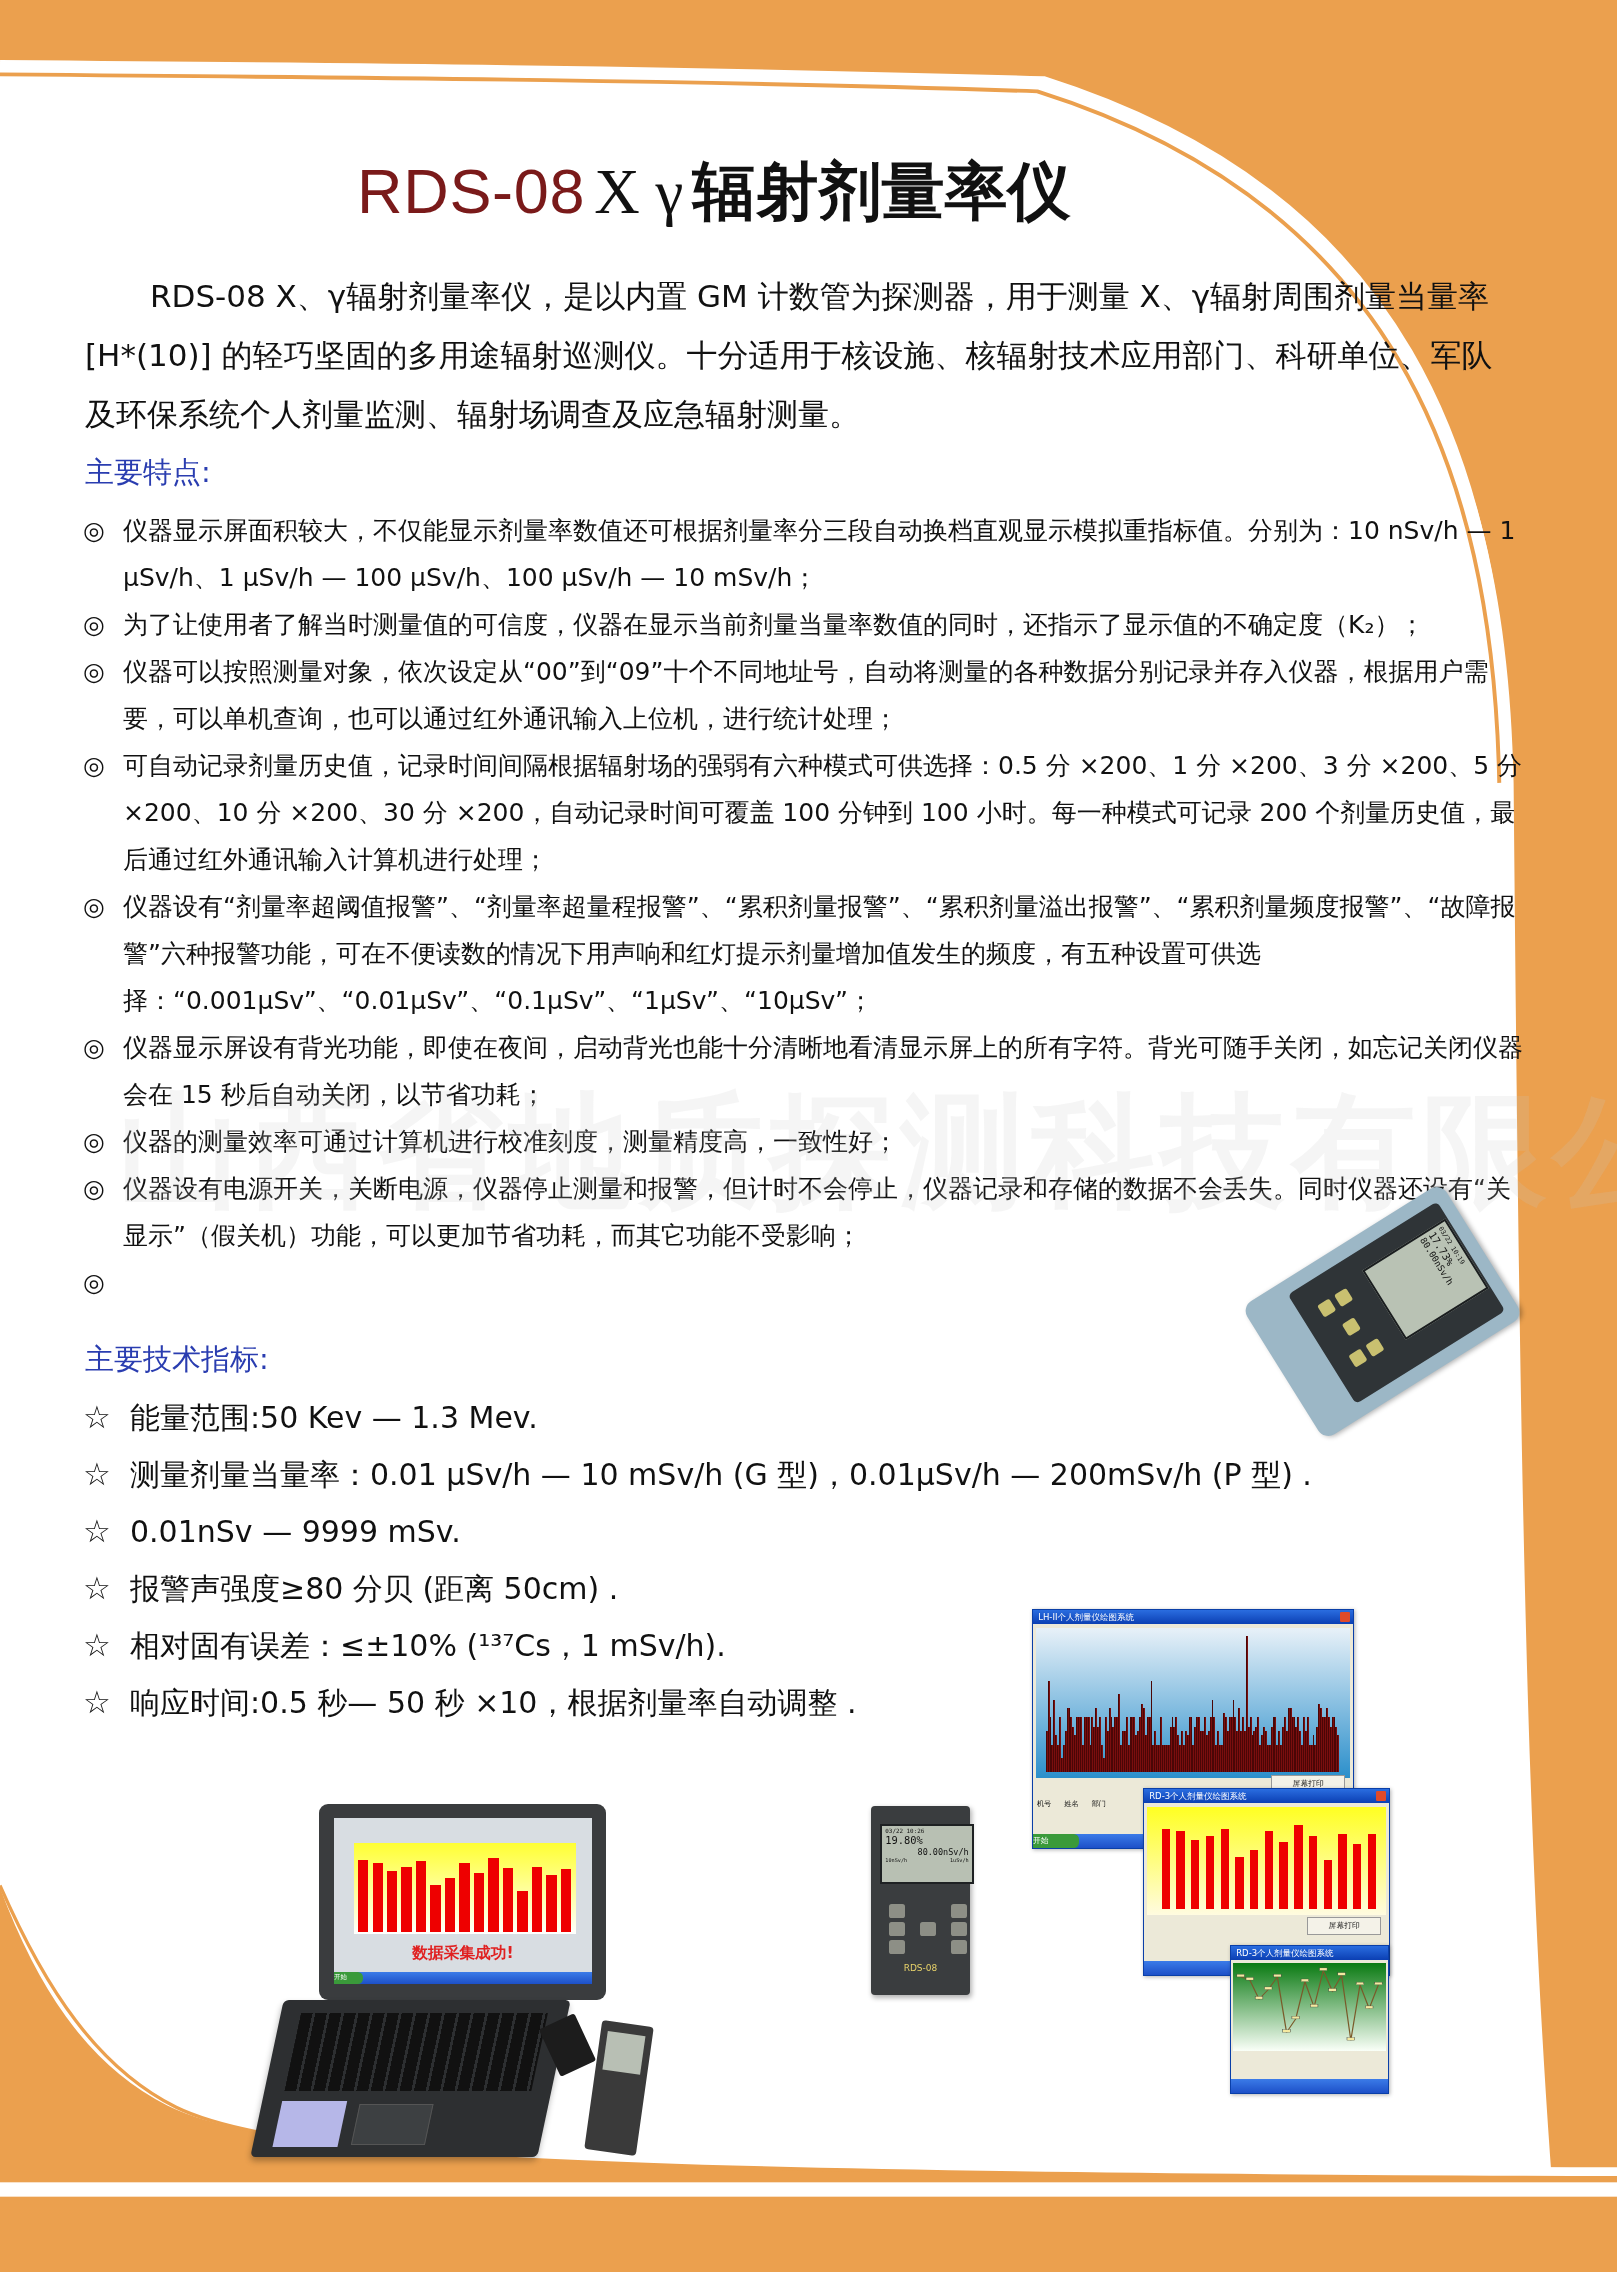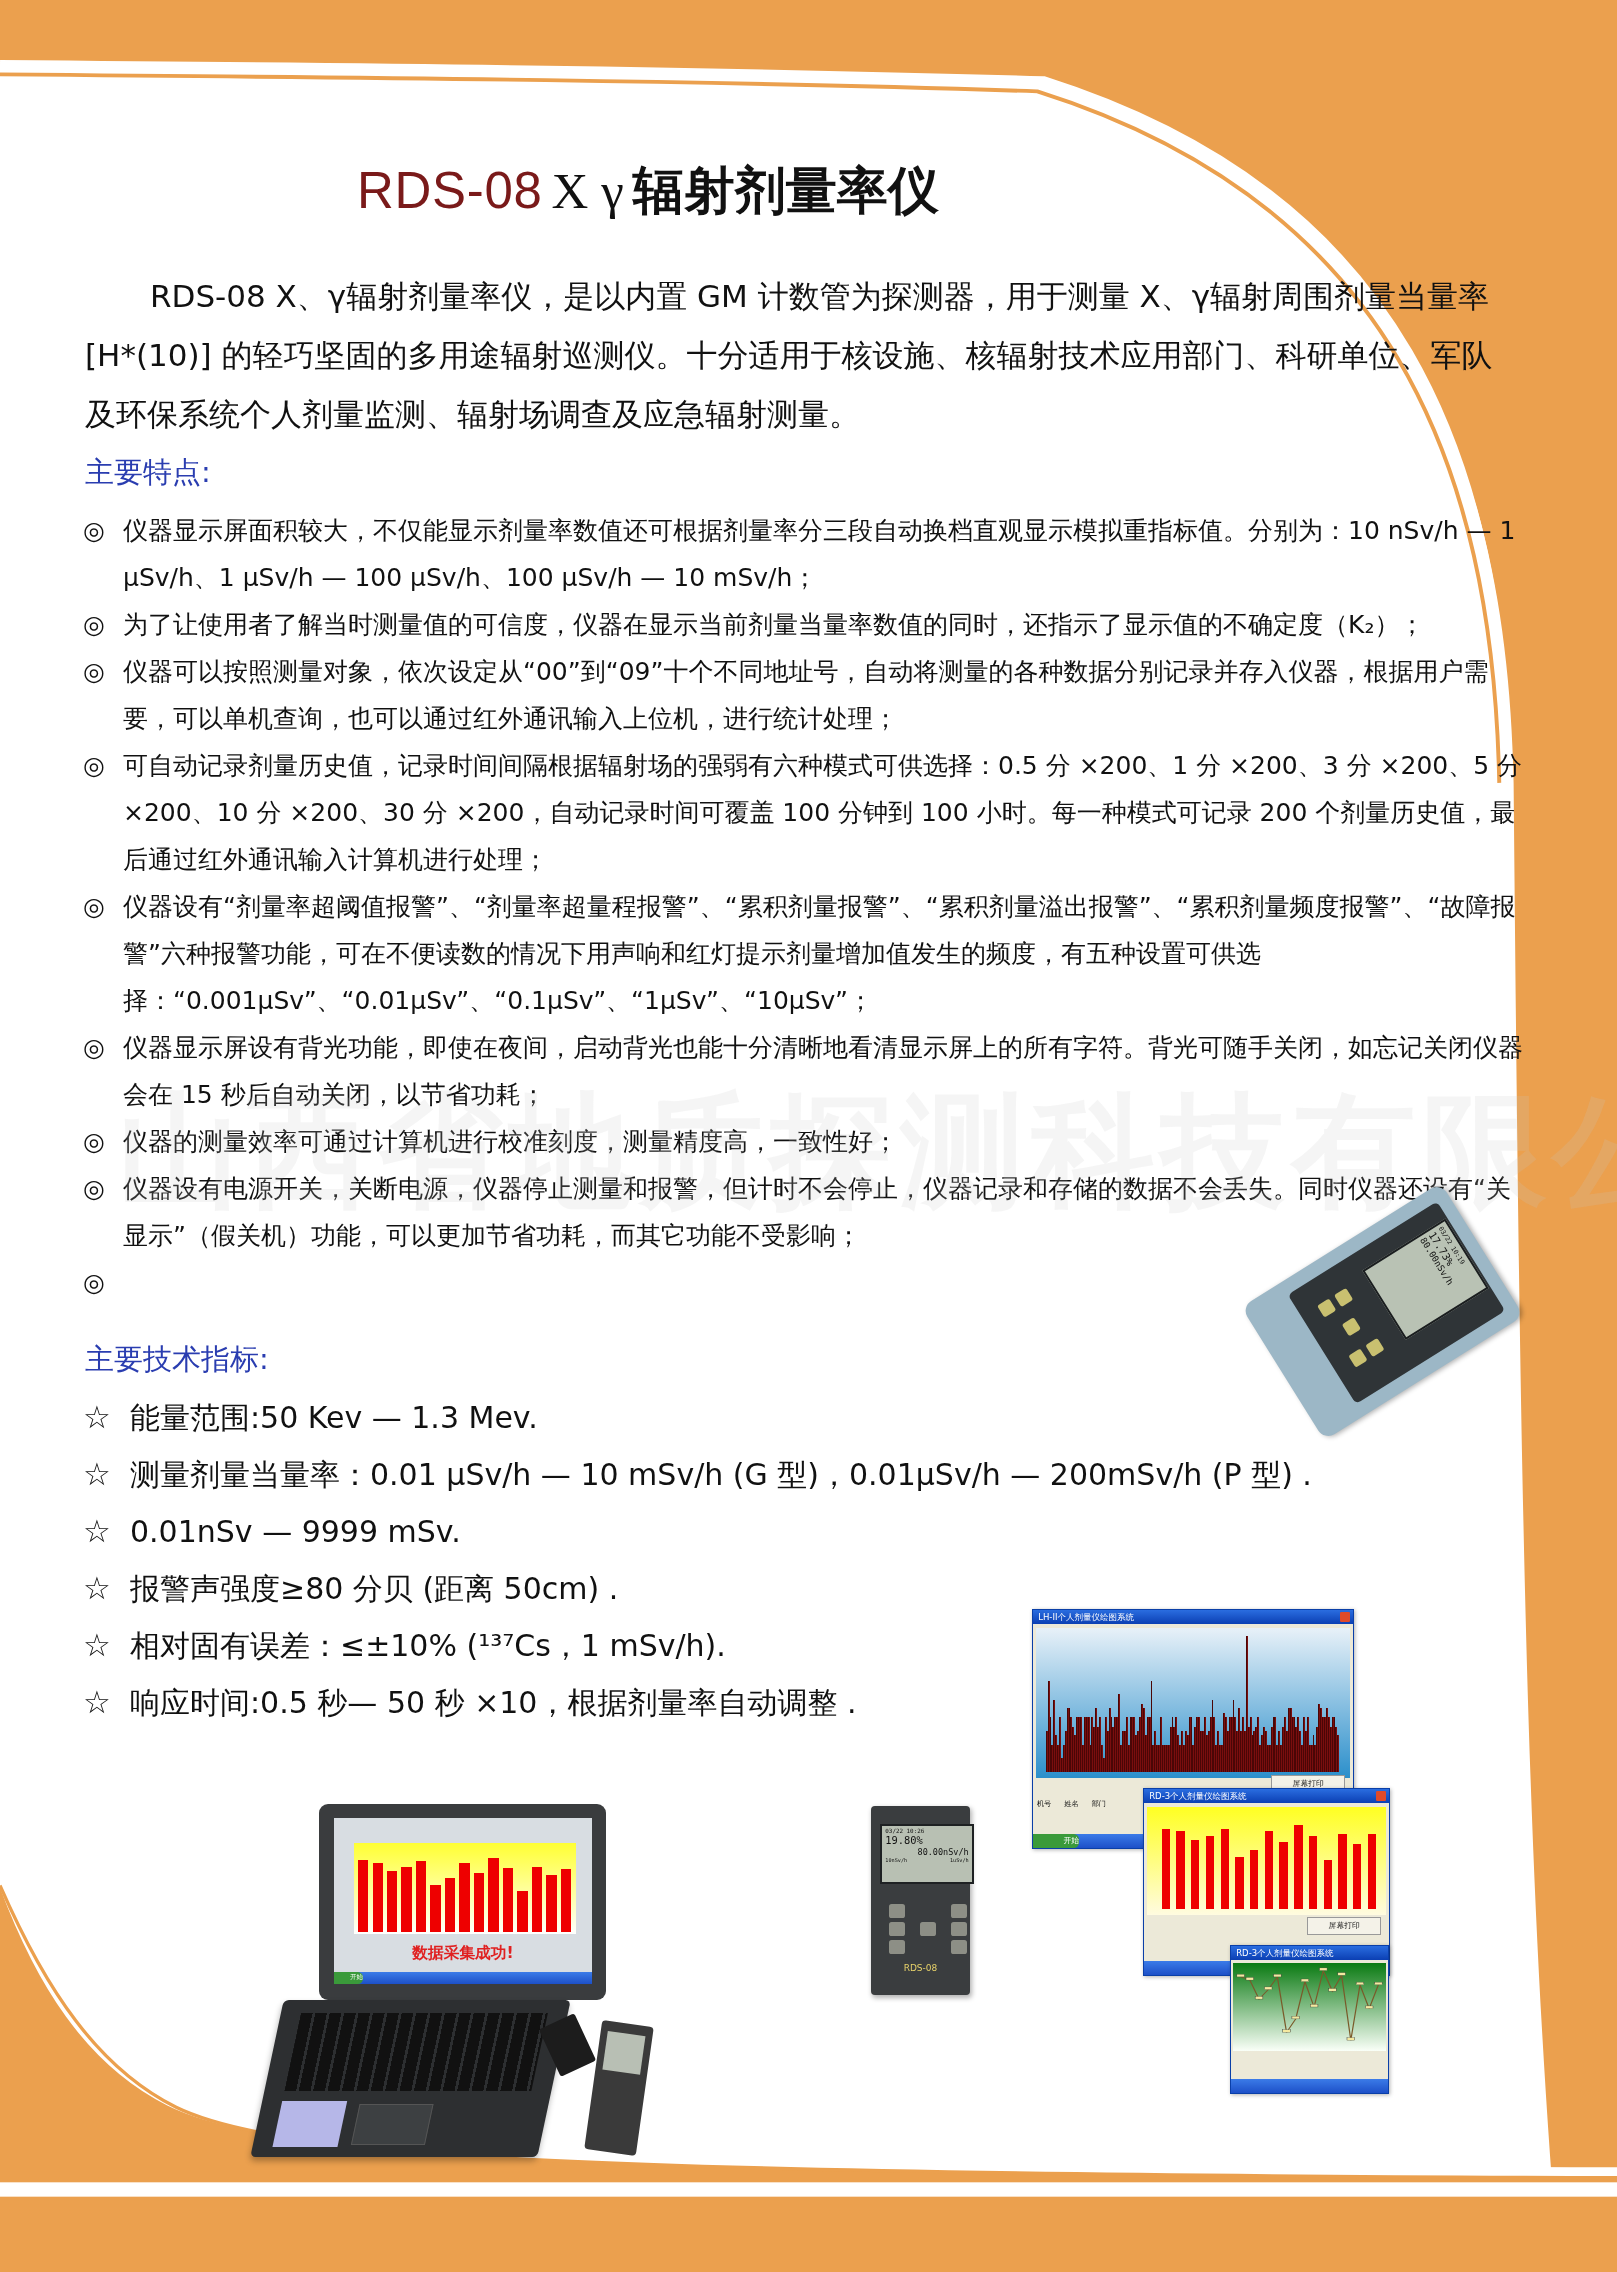--- a/index.html
+++ b/index.html
@@ -1,19 +1,19 @@
 <!DOCTYPE html>
 <html style="font-size:10.4px"><head>
 <meta charset="utf-8">
 <style>
   html, body { margin:0; padding:0; }
   body { width:1618px; height:2273px; position:relative; background:#ffffff; overflow:hidden;
          font-family:"DejaVu Sans","Liberation Sans",sans-serif; color:#111; }
   .deco { position:absolute; left:0; top:0; width:1618px; height:2273px; pointer-events:none; }
-  .title { position:absolute; left:357px; top:155px; font-size:51px; line-height:72px; white-space:nowrap; }
+  .title { position:absolute; left:357px; top:155px; font-size:63px; line-height:72px; white-space:nowrap; }
   .title .model { color:#7a1a1a; font-family:"Liberation Sans",sans-serif; letter-spacing:0.7px; }
   .title .xg { font-family:"Liberation Serif",serif; margin:0 9px; }
   .title .cn { font-family:"DejaVu Sans",sans-serif; font-weight:bold; }
   .intro { position:absolute; left:85px; top:267px; width:1409px; font-size:31px; line-height:59px; }
   .intro p { margin:0; text-indent:65px; }
   .sec { position:absolute; left:85px; font-size:29px; color:#2a3db0; }
   .features { position:absolute; left:83px; top:507px; width:1448px; font-size:25px; line-height:47px; }
   .feat { display:flex; margin:0; }
   .feat .bul { width:40px; flex:0 0 40px; font-size:25px; }
   .feat .txt { flex:1; }
@@ -22,21 +22,21 @@
   .spec .star { width:47px; flex:0 0 47px; font-size:31px; }
   .watermark { position:absolute; left:117px; top:1070px; font-size:124px; color:rgba(200,200,200,0.18);
                white-space:nowrap; letter-spacing:6.5px; font-weight:bold; }
   .photo { position:absolute; }
   .win { position:absolute; background:#ece9d8; border:1.3px solid #0a3fa8; box-shadow:1.3px 1.3px 3.9px rgba(0,0,0,.3);margin-top:40px; }
   .win .tb { height:14.4px; background:linear-gradient(#2a6de0,#0b3fb3); color:#fff; font-size:8.5px; line-height:14.4px; padding-left:5.2px; white-space:nowrap; overflow:hidden; }
   .win .close { position:absolute; right:2.6px; top:2px; width:10.4px; height:10.4px; background:#e04a2a; border-radius:1.3px; }
   .bars { position:absolute; left:6%; right:4%; top:10%; bottom:6%; display:flex; align-items:flex-end; gap:3%; }
   .bars div { flex:1; background:#ee0000; }
   .xp-task { position:absolute; left:0; right:0; bottom:0; height:14.4px; background:linear-gradient(#3b7be8,#1d50c8); }
-  .xp-start { position:absolute; left:0; bottom:0; height:14.4px; width:46px; background:#3a9a3a; color:#fff; font-size:7.8px; line-height:14.4px; text-align:right; border-radius:0 5.2px 5.2px 0; }
+  .xp-start { position:absolute; left:0; bottom:0; height:14.4px; width:46px; background:#3a9a3a; color:#fff; font-size:7.8px; line-height:14.4px; text-align:left; border-radius:0 5.2px 5.2px 0; }
   .btn-print { position:absolute; right:7.8px; bottom:46px; width:72px; height:15.7px; border:0.7px solid #999; background:#f4f2e8; font-size:7.8px; text-align:center; line-height:15.7px; }
 </style>
 </head>
 <body>
 
 <svg class="deco" viewBox="0 0 2480 3484" preserveAspectRatio="none">
   <path d="M0 0 H2480 V3484 H2390 C2340 2900 2330 2300 2320 1200 C2310 700 2150 300 1600 125 C1100 110 600 105 0 100 Z" fill="#eba04e"></path>
   <path d="M0 100 C600 105 1100 110 1600 125 C2150 300 2300 700 2310 1200" fill="none" stroke="#ffffff" stroke-width="16"></path>
   <path d="M0 114 C600 119 1100 124 1590 140 C2130 310 2288 710 2298 1200" fill="none" stroke="#eba04e" stroke-width="6"></path>
   <path d="M0 3484 V2870 C60 3040 140 3160 260 3220 C420 3300 900 3325 2480 3330 V3484 Z" fill="#eba04e"></path>

